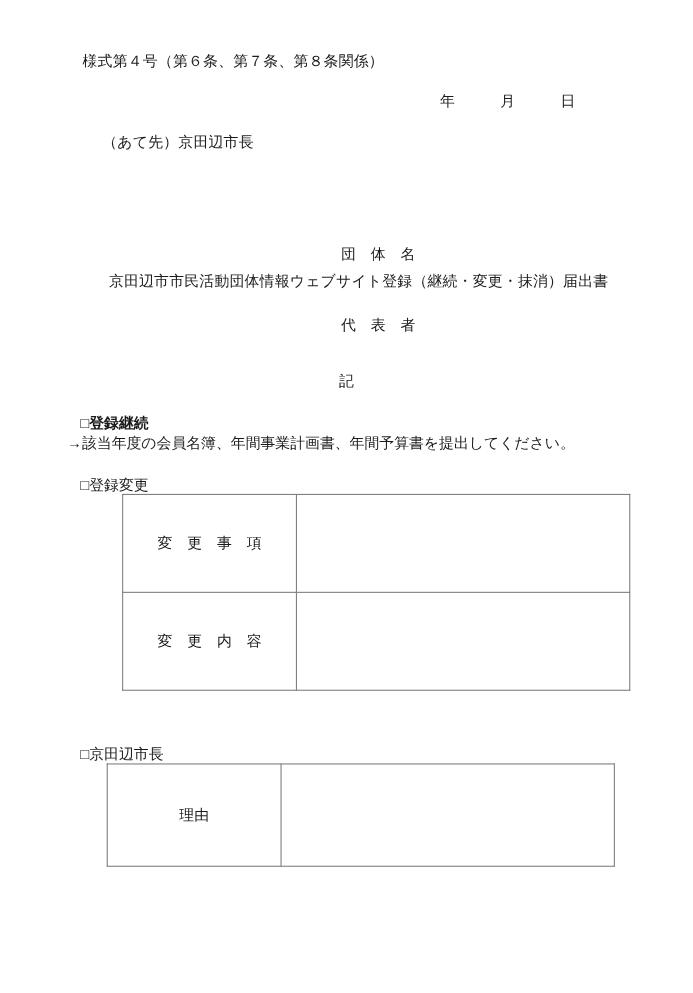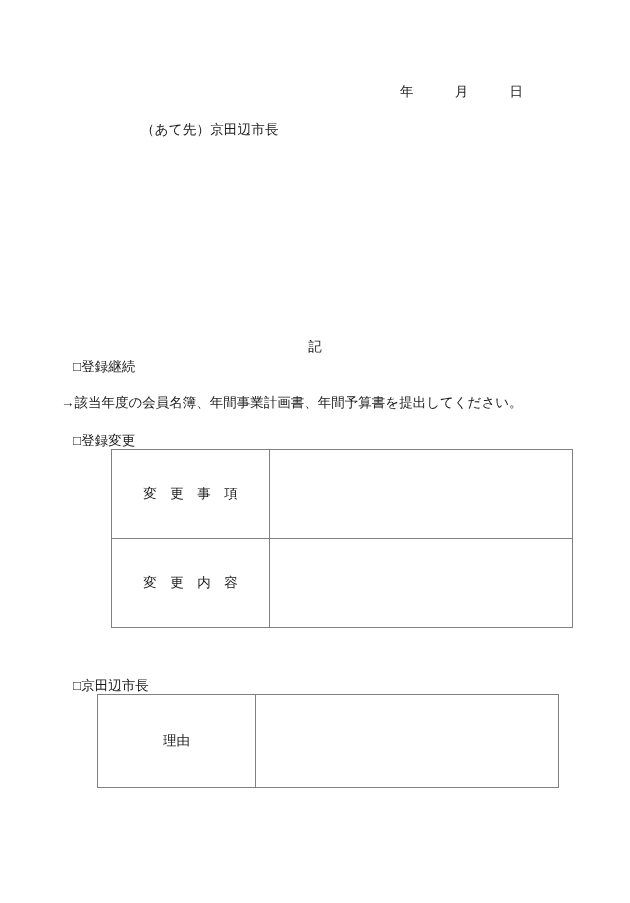--- a/index.html
+++ b/index.html
@@ -34,21 +34,20 @@
 
   .date-line {
     left: 400px;
     top: 82px;
     letter-spacing: 0.2px;
   }
 
   .addressee {
     left: 93px;
     top: 120px;
-    margin-left: 48px;
   }
 
   .org-block {
     position: absolute;
     left: 310px;
     top: 176px;
     font-size: 13.5px;
     line-height: 1.62;
     white-space: pre;
   }
@@ -80,21 +79,21 @@
     font-size: 13.5px;
   }
 
   
   .chk {
     position: absolute;
     font-size: 13.5px;
     white-space: pre;
     line-height: 1.62;
   }
-  .chk-1 { left: 73px; top: 356px; }
+  .chk-1 { left: 73px; top: 374px; font-weight: bold; }
   .chk-1-note { left: 61px; top: 392px; }
   .chk-2 { left: 73px; top: 430px; text-align: center; }
   .chk-3 { left: 73px; top: 675px; }
 
   .note-line {
     position: absolute;
     left: 83px;
     top: 638px;
     font-size: 13.5px;
     white-space: pre;
@@ -134,26 +133,32 @@
     width: 461px;
   }
   #table-reason td.label { width: 157px; height: 92px; }
   #table-reason td.value { width: 302px; }
 </style>
 </head>
 <body>
 
 <div class="page">
 
+  <div class="tline form-no">様式第４号（第６条、第７条、第８条関係）</div>
 
   <div class="tline date-line">年　　　月　　　日</div>
 
   <div class="tline addressee">（あて先）京田辺市長</div>
 
+  <div class="org-block">
+    <div>団　体　名</div>
+    <div>代　表　者</div>
+  </div>
 
+  <div class="tline doc-title">京田辺市市民活動団体情報ウェブサイト登録（継続・変更・抹消）届出書</div>
 
 
   <div class="kiji">記</div>
 
   <div class="chk chk-1">□登録継続</div>
   <div class="chk chk-1-note">→該当年度の会員名簿、年間事業計画書、年間予算書を提出してください。</div>
 
   <div class="chk chk-2">□登録変更</div>
 
   <table class="form-table" id="table-change">

